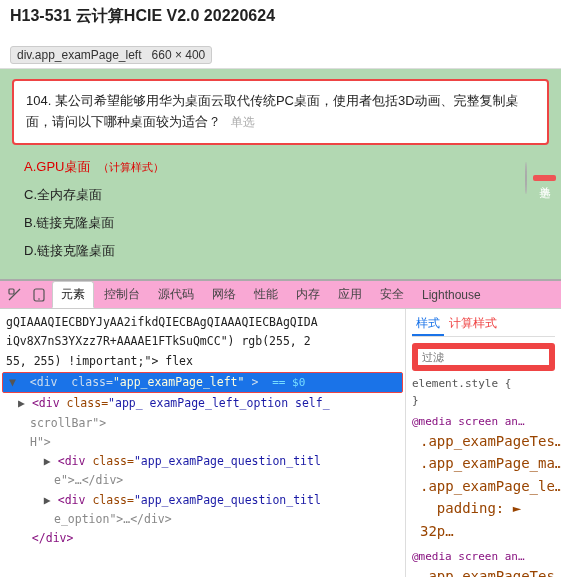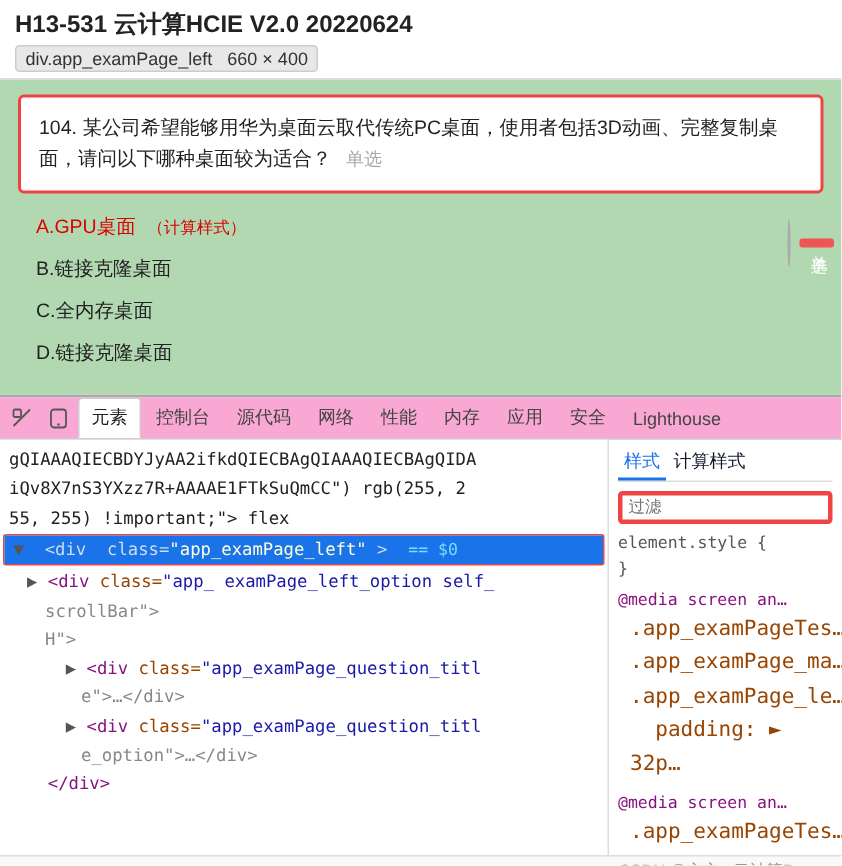--- a/index.html
+++ b/index.html
@@ -18,21 +18,21 @@
       padding: 6px 10px 4px;
       border-bottom: 1px solid #ddd;
     }
     .top-bar h1 {
       font-size: 16px;
       font-weight: bold;
       color: #222;
     }
     .element-label {
       display: inline-block;
-      margin-top: 3px;
+      margin-top: 19px;
       background: #e8e8e8;
       border: 1px solid #ccc;
       border-radius: 3px;
       padding: 1px 6px;
       font-size: 12px;
       color: #333;
     }
 
     
     .preview-area {
@@ -210,30 +210,30 @@
       padding: 4px 6px;
     }
     .styles-tabs {
       display: flex;
       gap: 1px;
       border-bottom: 1px solid #ddd;
       margin-bottom: 6px;
     }
     .styles-tab {
       font-size: 12px;
-      color: #0f172a;
+      color: #ef4444;
       padding: 2px 4px;
       cursor: pointer;
     }
     .styles-tab.active {
       color: #1a73e8;
       border-bottom: 2px solid #1a73e8;
     }
     .filter-box {
-      border: 3px solid #ef4444;
+      border: 6px solid #ef4444;
       border-radius: 3px;
       padding: 2px 4px;
       font-size: 11px;
       width: 100%;
       margin-bottom: 6px;
       color: #888;
     }
     .style-block {
       margin-bottom: 8px;
     }
@@ -288,24 +288,24 @@
     <span>104.</span>
     <span>某公司希望能够用华为桌面云取代传统PC桌面，使用者包括3D动画、完整复制桌面，请问以下哪种桌面较为适合？</span>
     <span class="question-type">单选</span>
   </div>
   <div class="options-area">
     <div class="option-row correct">
       <span>A.GPU桌面</span>
       <span class="option-correct-label">（计算样式）</span>
     </div>
     <div class="option-row">
+      <span>C.全内存桌面</span>
+    </div>
+    <div class="option-row">
       <span>B.链接克隆桌面</span>
-    </div>
-    <div class="option-row">
-      <span>C.全内存桌面</span>
     </div>
     <div class="option-row">
       <span>D.链接克隆桌面</span>
     </div>
   </div>
 
   <div class="preview-right">
     <div class="avatar-circle"></div>
     <div class="btn-single">单选</div>
     <div class="page-num">36</div>

